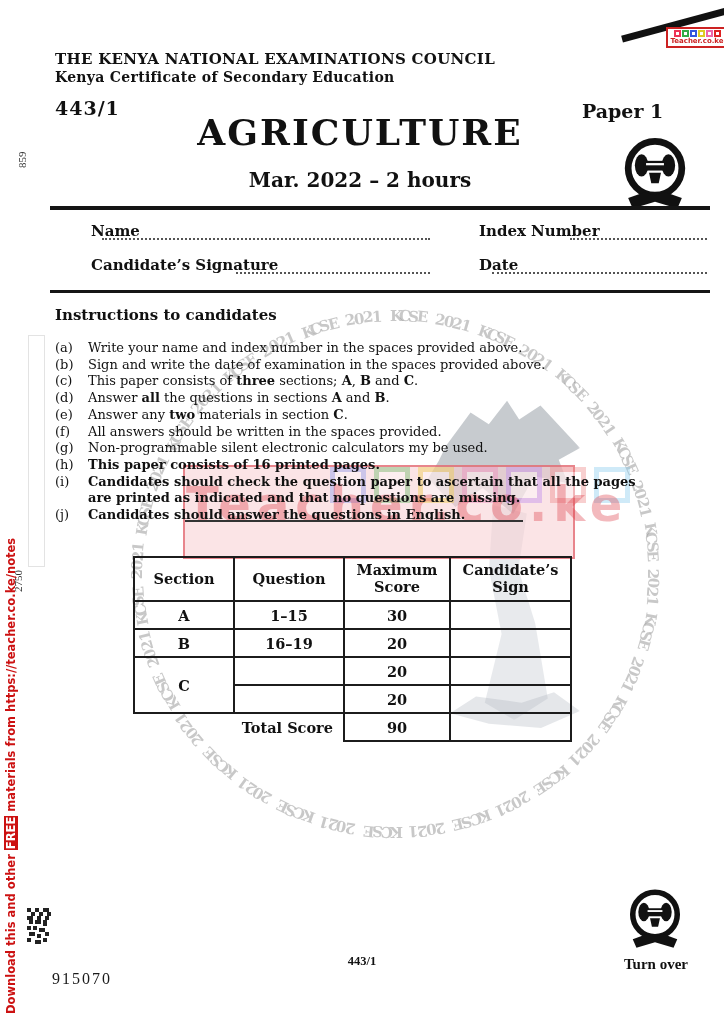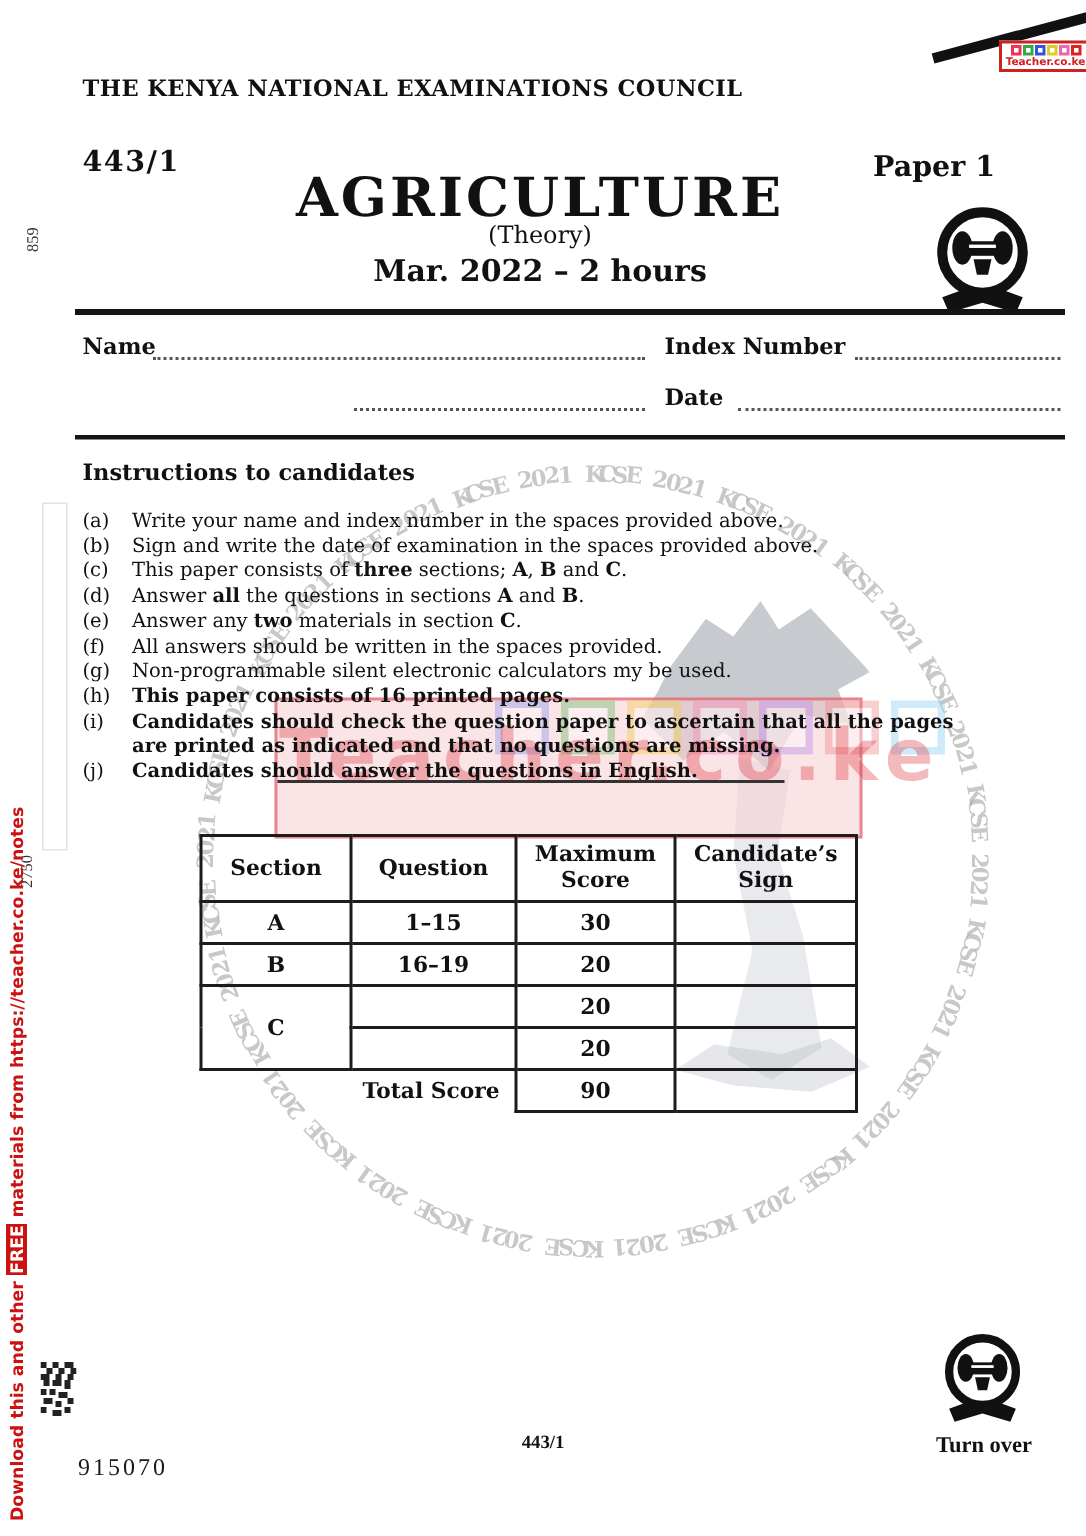--- a/index.html
+++ b/index.html
@@ -9,21 +9,21 @@
   
   #council{left:55px;top:50px;font-size:15px;font-weight:bold;letter-spacing:.3px;}
   #cert{left:55px;top:69px;font-size:14px;font-weight:bold;letter-spacing:.3px;}
   #pcode{left:55px;top:97px;font-size:19px;font-weight:bold;letter-spacing:1px;}
   #pnum{left:582px;top:100px;font-size:19px;font-weight:bold;}
   #subject{left:110px;width:500px;top:111px;text-align:center;font-size:36px;font-weight:bold;letter-spacing:2px;}
   #theory{left:110px;width:500px;top:147px;text-align:center;font-size:16px;}
   #datedur{left:110px;width:500px;top:168px;text-align:center;font-size:20px;font-weight:bold;}
   .rule{background:#151515;}
   
-  .flabel{font-size:15px;font-weight:bold;}
+  .flabel{font-size:15px;font-weight:bold;margin-left:36px;}
   .leader{border-bottom:2px dotted #555;height:16px;}
   
   #instr-head{left:55px;top:306px;font-size:15px;font-weight:bold;}
   #instructions-list{left:55px;top:340px;width:592px;font-size:13px;line-height:16.7px;z-index:3;}
   .instr-row{display:flex;}
   .instr-label{width:33px;flex:0 0 33px;}
   .instr-text{flex:1;}
   
   #pinkbox{left:183px;top:465px;width:388px;height:90px;background:rgba(247,205,210,.55);
            border:2px solid rgba(220,70,80,.6);z-index:2;}
@@ -285,36 +285,37 @@
         <span class="square" style="border-color: rgb(51, 170, 68);"></span>
         <span class="square" style="border-color: rgb(51, 85, 221);"></span>
         <span class="square" style="border-color: rgb(221, 204, 34);"></span>
         <span class="square" style="border-color: rgb(238, 102, 170);"></span>
         <span class="square" style="border-color: rgb(221, 34, 34);"></span>
       </div>
     <div id="badge-label">Teacher.co.ke</div>
   </div>
 
   <div class="abs" id="council">THE KENYA NATIONAL EXAMINATIONS COUNCIL</div>
+  <div class="abs" id="cert">Kenya Certificate of Secondary Education</div>
   <div class="abs" id="pcode">443/1</div>
   <div class="abs" id="pnum">Paper 1</div>
   <div class="abs" id="subject">AGRICULTURE</div>
-  <div class="abs" id="theory">(Theory)</div>
   <div class="abs" id="datedur">Mar. 2022  –  2 hours</div>
   <svg class="abs" style="left:617px;top:134px" width="76" height="82" viewBox="0 0 100 110">
       <use href="#knec-emblem"></use>
     </svg>
 
   <div class="abs rule" style="left:50px;top:206px;width:660px;height:4px"></div>
 
   <div class="abs flabel" style="left:55px;top:222px">Name</div>
   <div class="abs leader" style="left:102px;top:222px;width:328px"></div>
   <div class="abs flabel" style="left:443px;top:222px">Index Number</div>
   <div class="abs leader" style="left:570px;top:222px;width:137px"></div>
 
+  <div class="abs flabel" style="left:55px;top:256px">Candidate’s Signature</div>
   <div class="abs leader" style="left:236px;top:256px;width:194px"></div>
   <div class="abs flabel" style="left:443px;top:256px">Date</div>
   <div class="abs leader" style="left:492px;top:256px;width:215px"></div>
 
   <div class="abs rule" style="left:50px;top:290px;width:660px;height:3px"></div>
 
   <div class="abs" id="instr-head">Instructions to candidates</div>
   <div class="abs" id="instructions-list">
       <div class="instr-row">
         <span class="instr-label">(a)</span>

